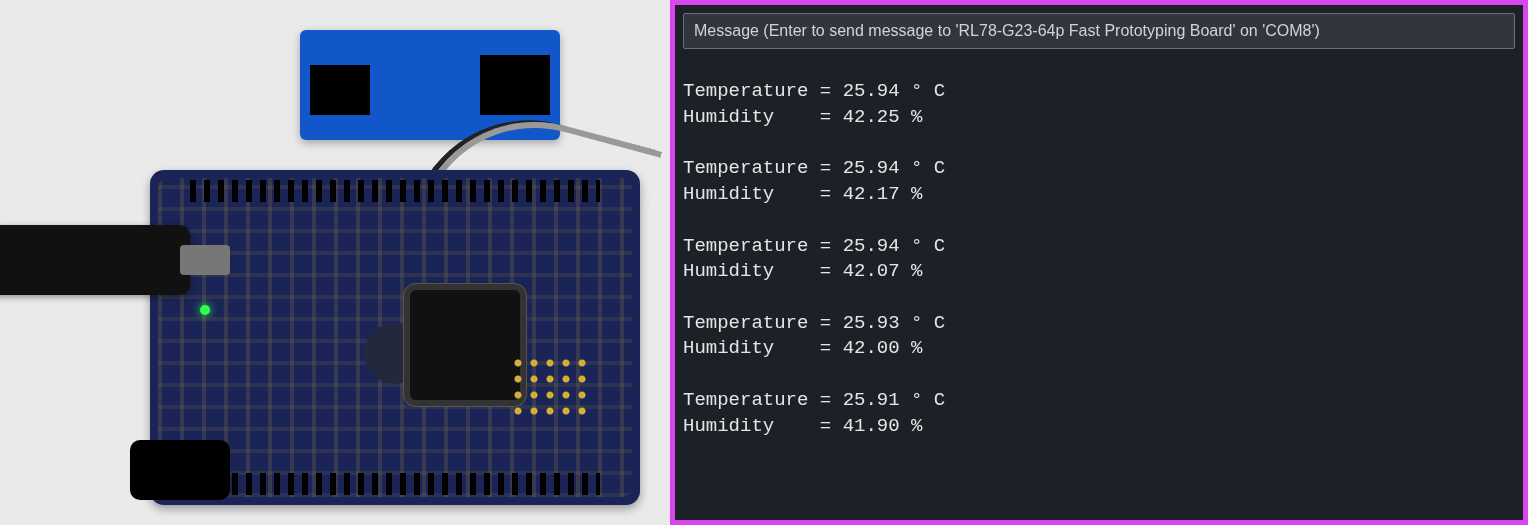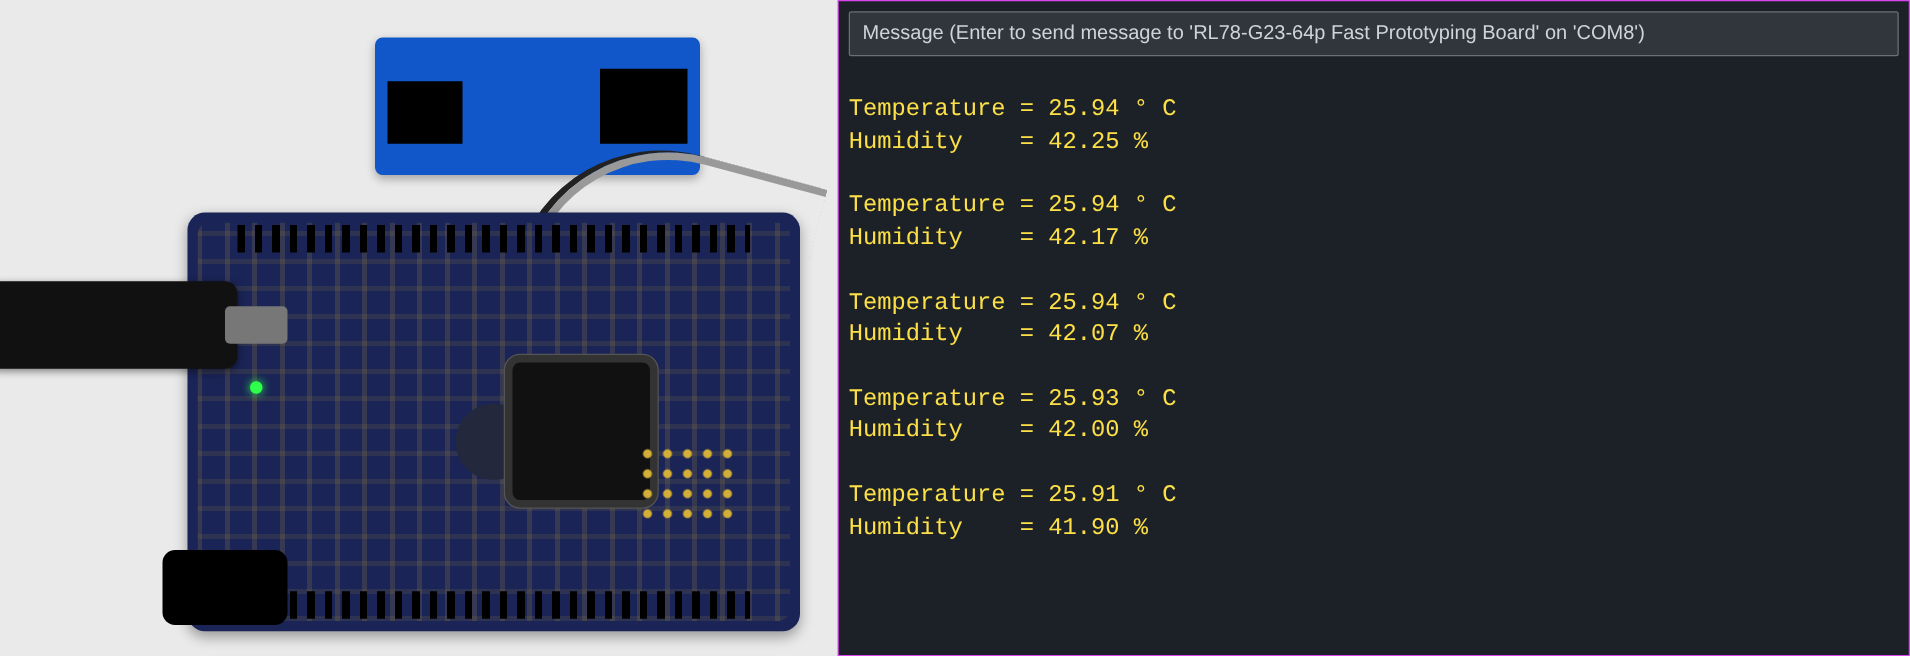--- a/index.html
+++ b/index.html
@@ -81,42 +81,42 @@
   .led {
     position:absolute; left:200px; top:305px; width:10px; height:10px;
     background:#2eff4a; border-radius:50%;
     box-shadow:0 0 8px #2eff4a;
   }
 
   .term {
     flex: 1;
     height: 525px;
     background: #1b2126;
-    border: 1px solid #d946ef;
+    border: 5px solid #d946ef;
     display: flex;
     flex-direction: column;
   }
   .msgbar {
     margin: 8px 8px 0 8px;
     height: 36px;
     background: #30363c;
     border: 1px solid #6a7078;
     border-radius: 2px;
     display: flex;
     align-items: center;
     padding: 0 10px;
     color: #d0d4d8;
     font-size: 16px;
     white-space: nowrap;
     overflow: hidden;
   }
   .console {
     flex:1;
     padding: 30px 8px 8px 8px;
-    color: #fde047;
+    color: #e5e5e5;
     font-family: "Courier New", monospace;
     font-size: 19px;
     line-height: 1.35;
     white-space: pre;
     overflow: hidden;
   }
   .reading-block { margin-bottom: 26px; }
 </style>
 </head>
 <body>

